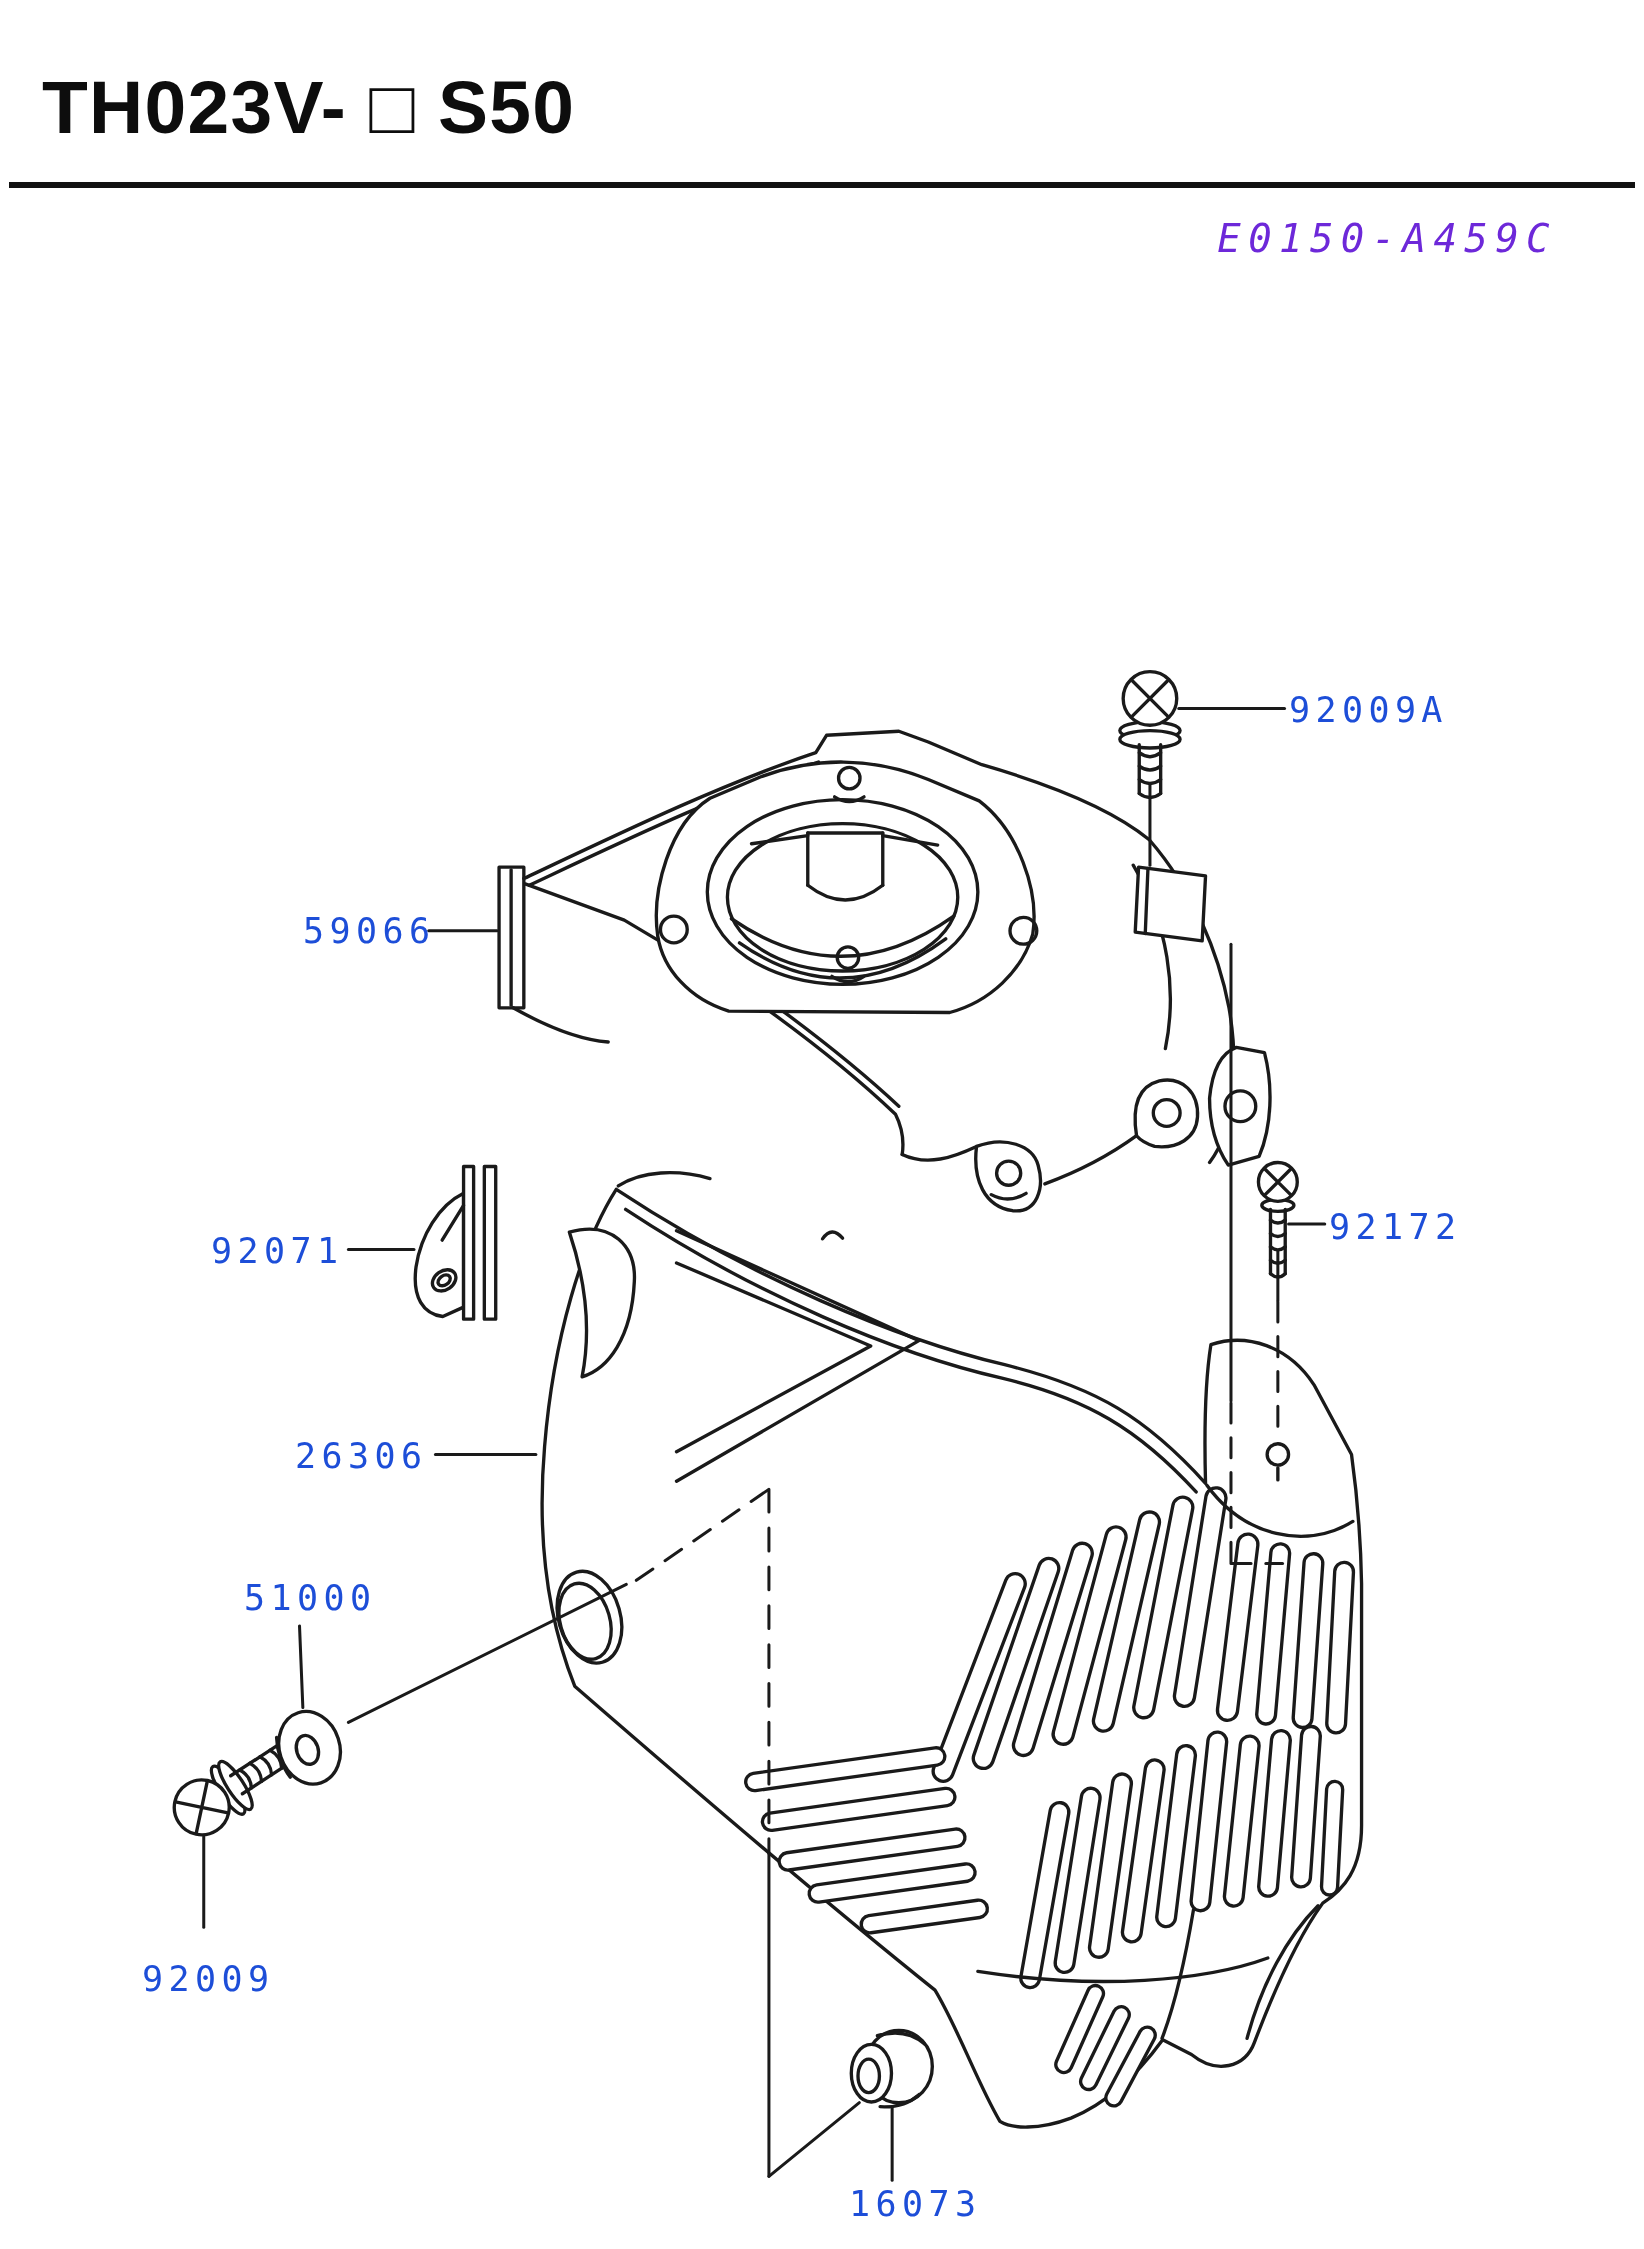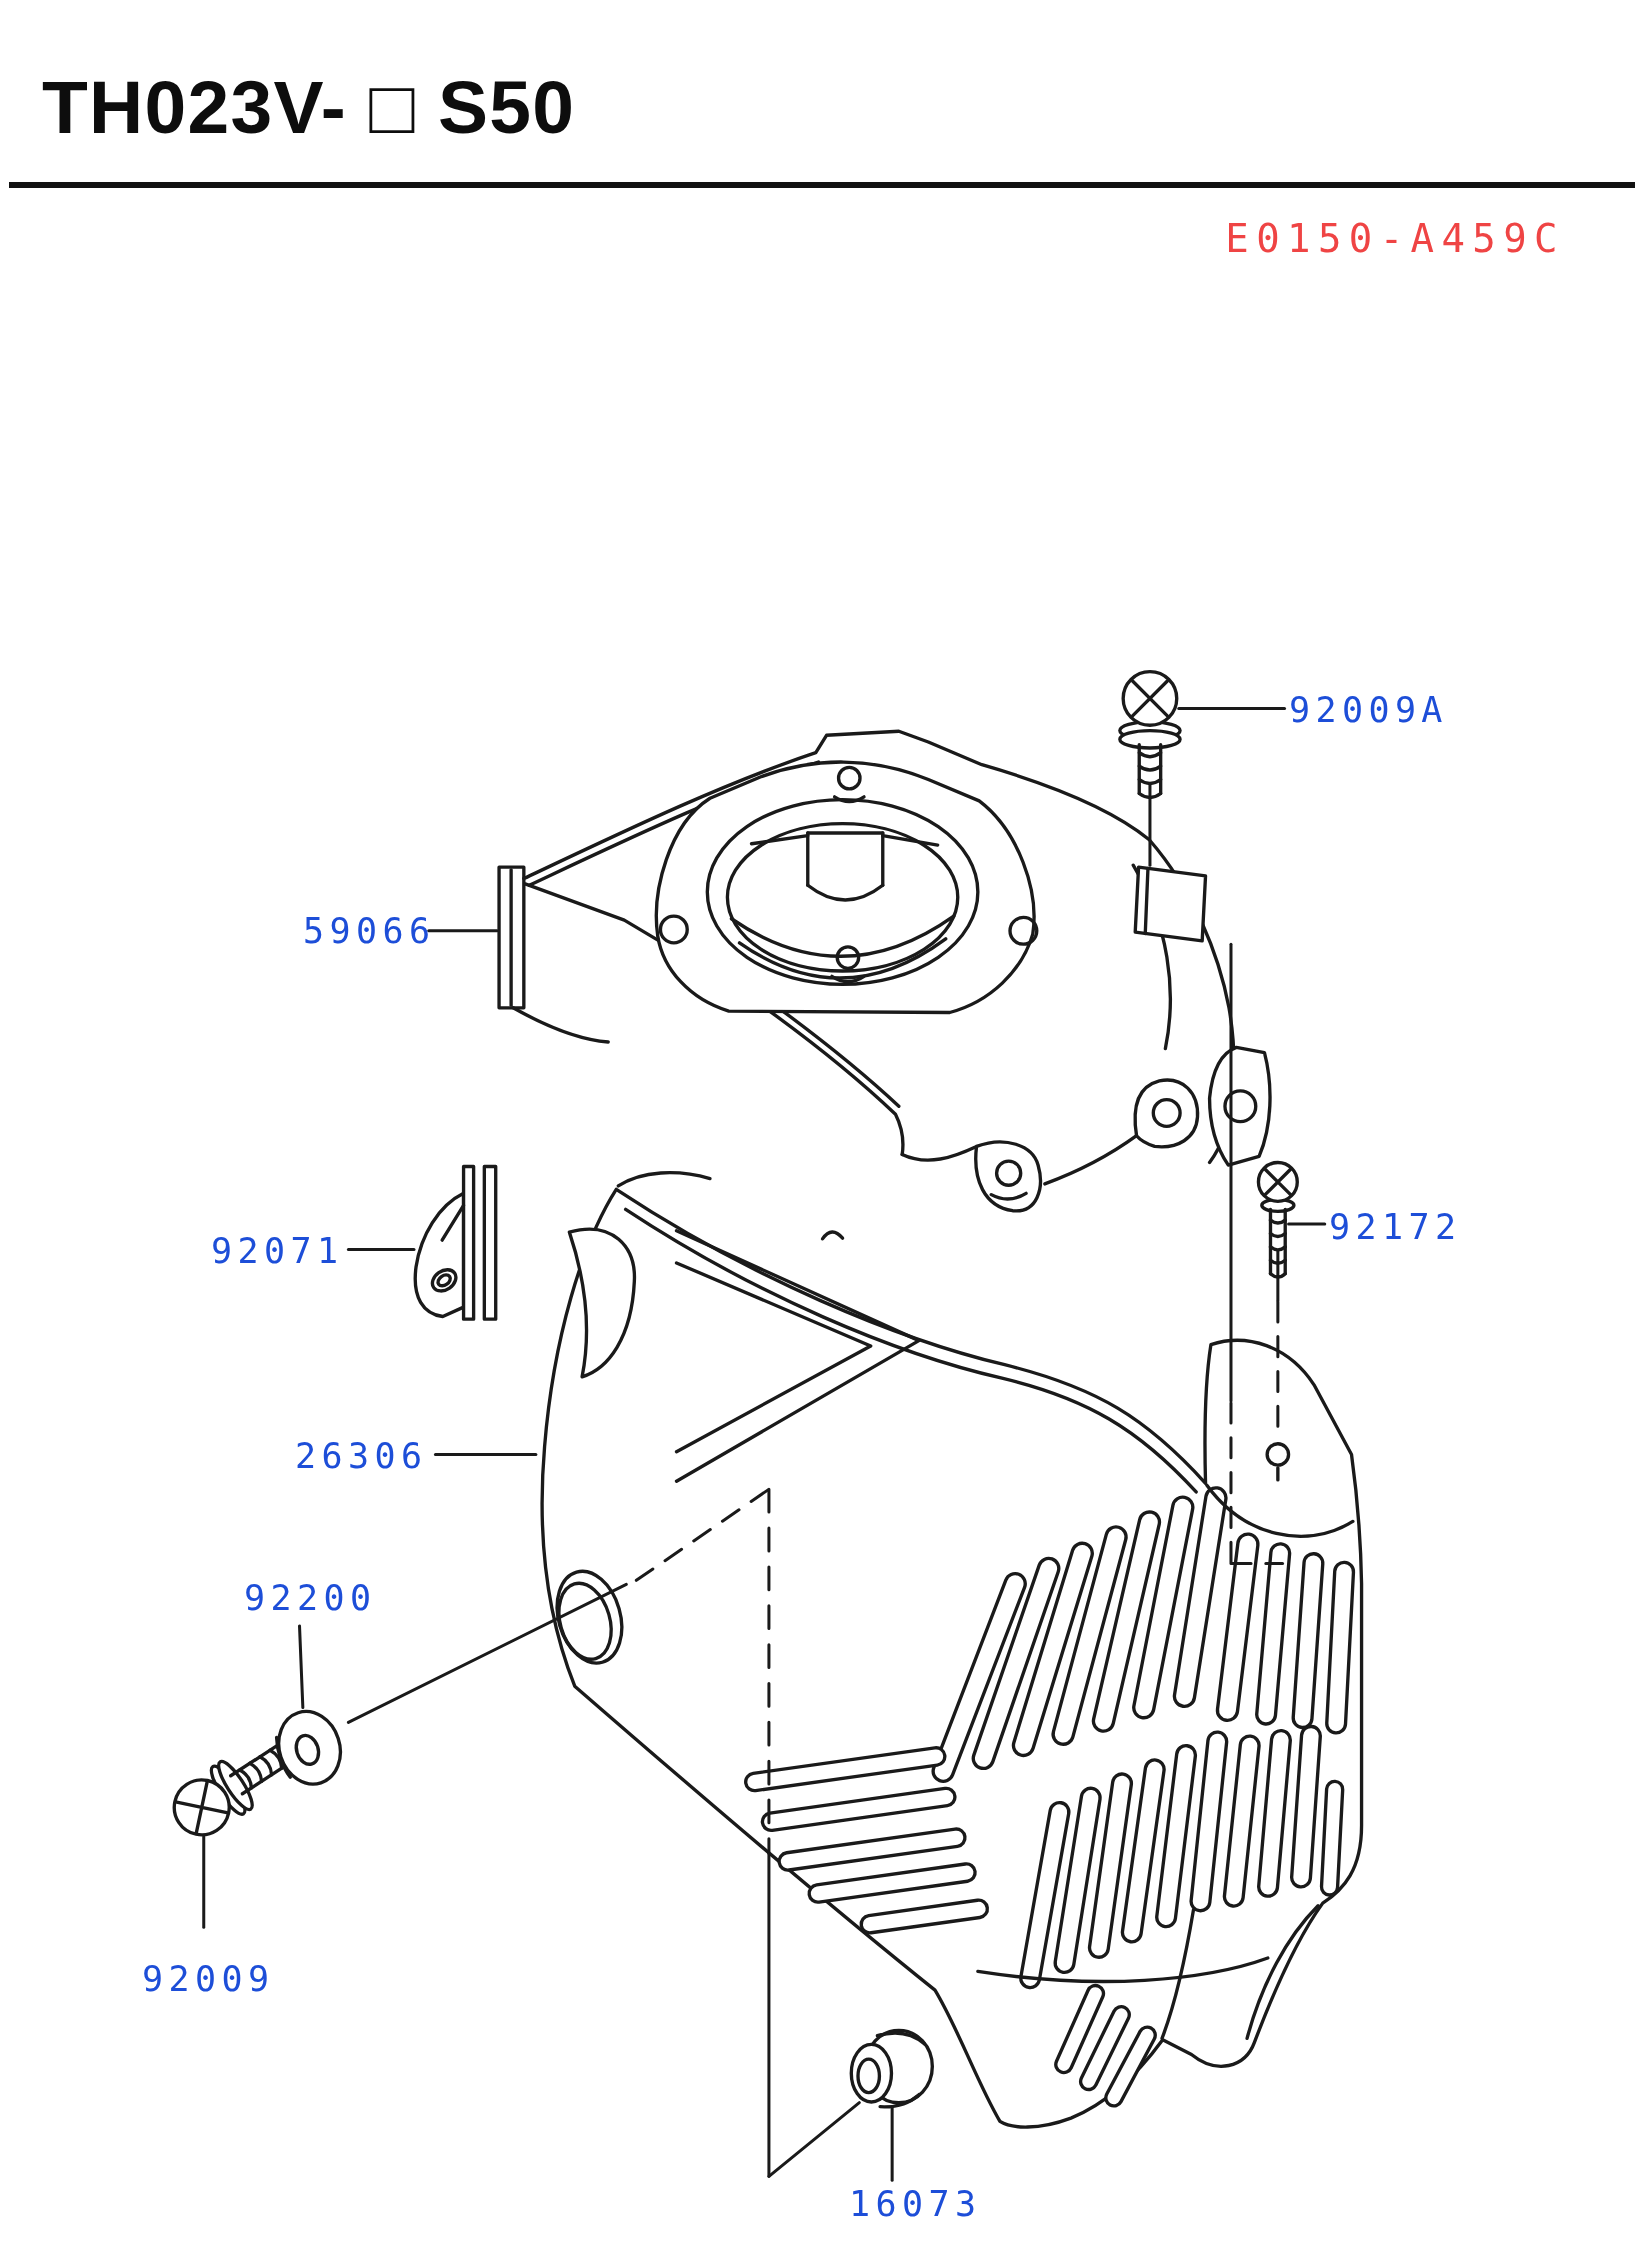--- a/index.html
+++ b/index.html
@@ -21,23 +21,24 @@
     position:absolute;left:42px;top:64px;
     font-size:75px;font-weight:bold;
     letter-spacing:1.3px;color:#0d0d0d;
     font-family:"Liberation Sans", sans-serif;
   }
   .divider{
     position:absolute;left:9.4px;top:182px;
     width:1626px;height:6px;background:#111;
   }
   .diagram-code{
-    position:absolute;right:80px;top:216px;
-    font-size:39px;letter-spacing:7.4px;color:#ef4444;
+    position:absolute;right:88px;top:216px;
+    font-size:39px;letter-spacing:7.4px;color:#6d28d9;
     font-family:"DejaVu Sans Mono", monospace;
+    font-style:italic;
   }
   .part-label{
     position:absolute;
     font-size:35px;letter-spacing:5.4px;color:#1d4ed8;
     font-family:"DejaVu Sans Mono", monospace;
     white-space:nowrap;
   }
   #lbl-92009A{left:1289px;top:690px;}
   #lbl-59066{left:303px;top:911px;text-align:right;}
   #lbl-92071{left:211px;top:1231px;}
@@ -285,18 +286,18 @@
         <path d="M 1332 3148 V 3256"></path>
       </g>
     </g>
   </svg>
 
   <div class="part-label" id="lbl-92009A">92009A</div>
   <div class="part-label" id="lbl-59066">59066</div>
   <div class="part-label" id="lbl-92071">92071</div>
   <div class="part-label" id="lbl-92172">92172</div>
   <div class="part-label" id="lbl-49089">26306</div>
-  <div class="part-label" id="lbl-92200">92200</div>
+  <div class="part-label" id="lbl-92200">51000</div>
   <div class="part-label" id="lbl-92009">92009</div>
   <div class="part-label" id="lbl-16073">16073</div>
 
 </div>
 
 
 </body></html>

